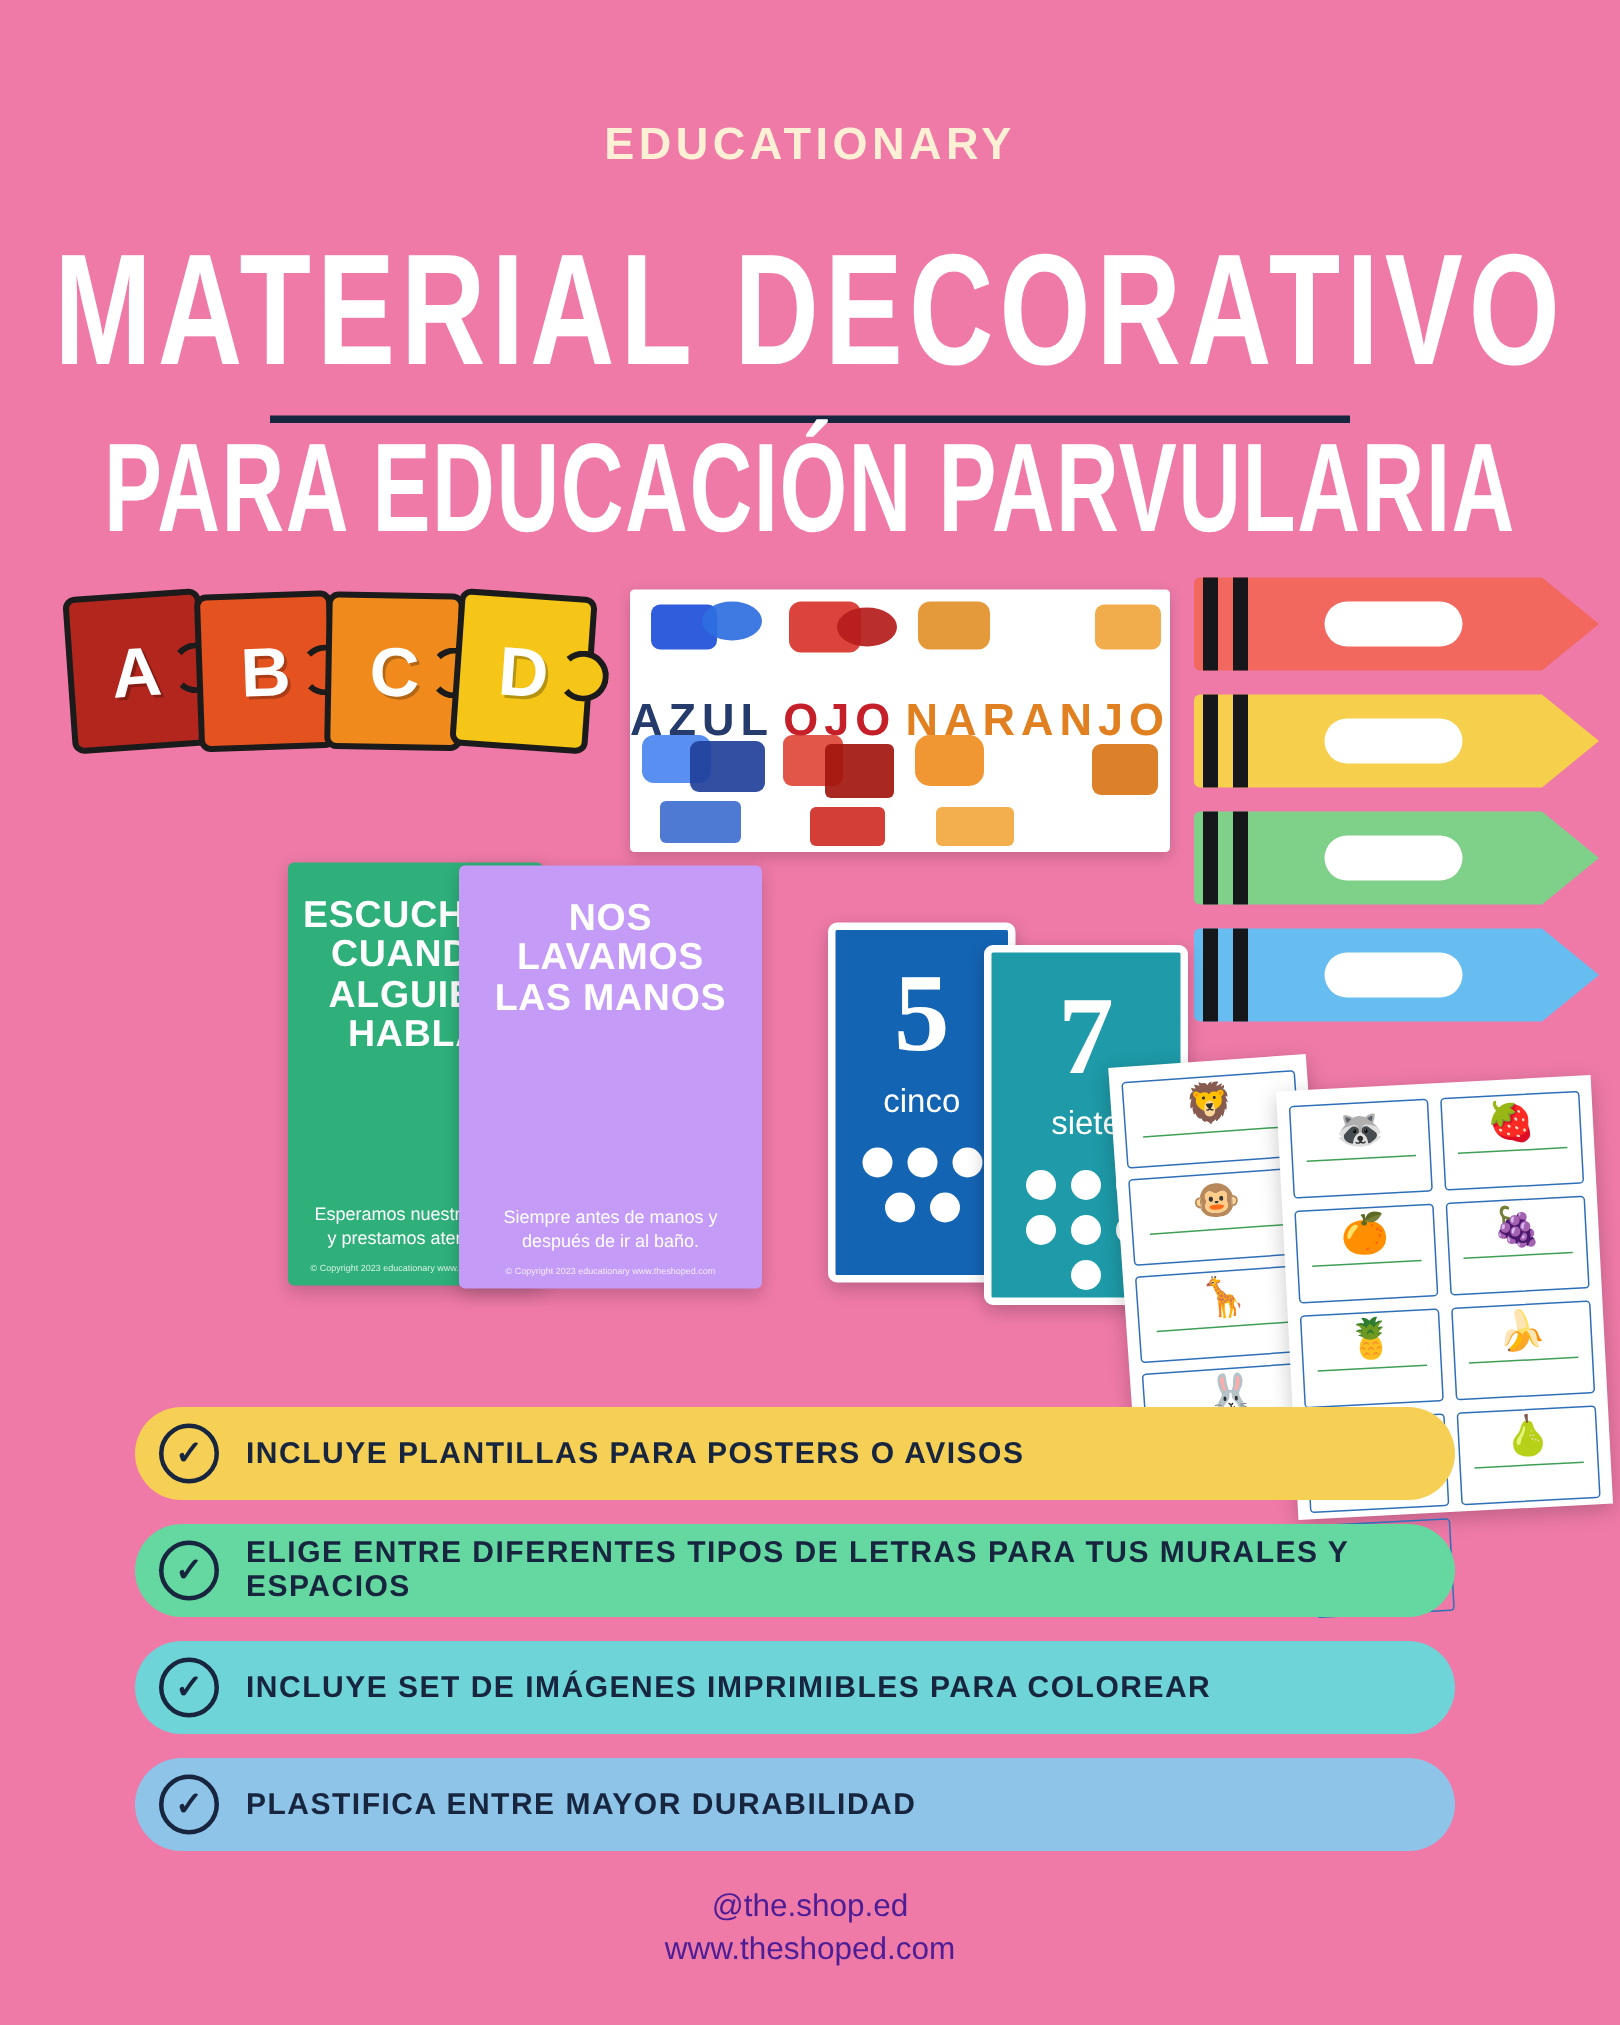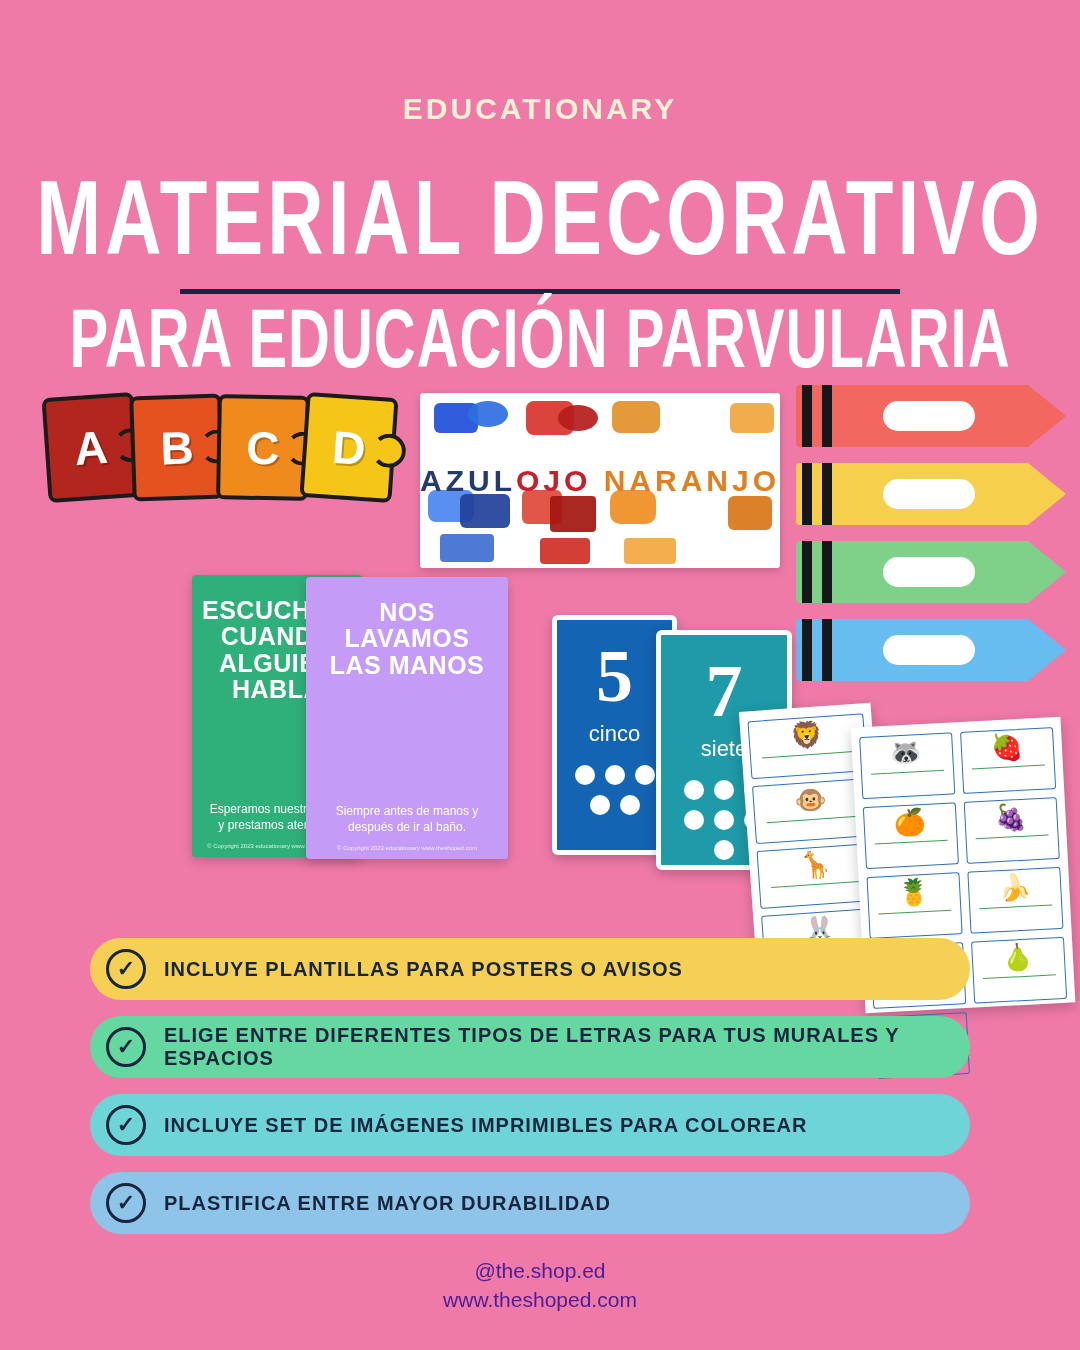--- a/index.html
+++ b/index.html
@@ -11,21 +11,20 @@
     position: relative;
   }
   .brand {
     text-align: center;
     color: #fdf0d5;
     font-size: 30px;
     font-weight: bold;
     letter-spacing: 3px;
     padding-top: 80px;
     font-family: "Liberation Sans", sans-serif;
-    margin-top: 12px;
   }
   .title-block { margin-top: 55px; text-align: center; position: relative; }
   .title-main {
     color: #ffffff;
     font-size: 78px;
     font-weight: bold;
     letter-spacing: 4px;
     line-height: 0.95;
     transform: scaleY(1.35);
     transform-origin: center;
@@ -71,21 +70,21 @@
   .pz.c { background: #f08a1d; transform: rotate(1deg); }
   .pz.d { background: #f5c518; transform: rotate(4deg); }
 
   
   .poster-colors {
     position: absolute; left: 420px; top: 8px; width: 360px; height: 175px;
     background: #ffffff; border-radius: 3px;
     box-shadow: 0 3px 10px rgba(0,0,0,.18);
     display: flex; overflow: hidden;
   }
-  .pc-col { flex: 1; position: relative; display: flex; align-items: center; justify-content: flex-start; }
+  .pc-col { flex: 1; position: relative; display: flex; align-items: center; justify-content: center; }
   .pc-col .word {
     font-size: 30px; font-weight: bold; letter-spacing: 4px; color: #243b6b; z-index: 3;
   }
   .pc-col .word.red { color: #c5202a; }
   .pc-col .word.org { color: #e08020; }
   .dot { position: absolute; border-radius: 50%; opacity: .92; }
 
   
   .crayons { position: absolute; right: 14px; top: 0; width: 270px; }
   .crayon { position: relative; height: 62px; margin-bottom: 16px; display: flex; align-items: center; }

